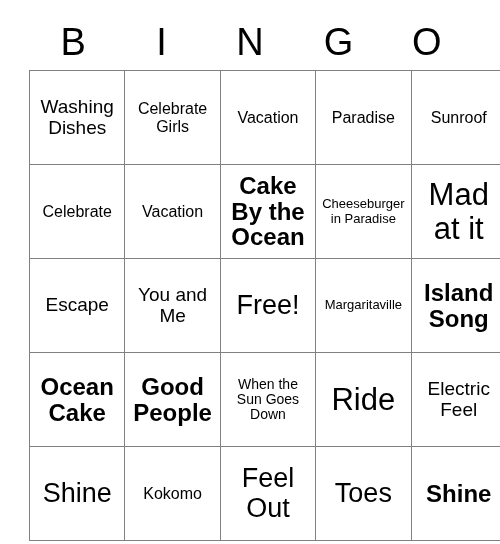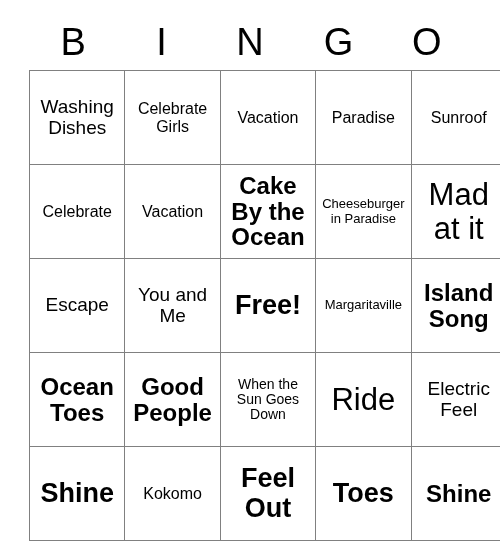--- a/index.html
+++ b/index.html
@@ -58,21 +58,21 @@
     overflow: hidden;
     word-wrap: break-word;
   }
 
   
   .fs-xs   { font-size: 13px; margin-top: 45px; }
   .fs-sm   { font-size: 14px; }
   .fs-md   { font-size: 16px; }
   .fs-lg   { font-size: 19px; margin-top: 16px; }
   .fs-xl   { font-size: 24px; font-weight: bold; }
-  .fs-xxl  { font-size: 27px; font-weight: bold; }
+  .fs-xxl  { font-size: 27px; }
   .fs-huge { font-size: 31px; }
 </style>
 </head>
 <body>
 
 <div id="bingo-card">
 
   <div id="bingo-header">
     <div class="header-letter">B</div>
     <div class="header-letter">I</div>
@@ -98,21 +98,21 @@
         <td class="fs-huge">Mad at it</td>
       </tr>
       <tr>
         <td class="fs-lg">Escape</td>
         <td class="fs-lg">You and Me</td>
         <td class="fs-xxl">Free!</td>
         <td class="fs-xs">Margaritaville</td>
         <td class="fs-xl">Island Song</td>
       </tr>
       <tr>
-        <td class="fs-xl">Ocean Toes</td>
+        <td class="fs-xl">Ocean Cake</td>
         <td class="fs-xl">Good People</td>
         <td class="fs-sm">When the Sun Goes Down</td>
         <td class="fs-huge">Ride</td>
         <td class="fs-lg">Electric Feel</td>
       </tr>
       <tr>
         <td class="fs-xxl">Shine</td>
         <td class="fs-md">Kokomo</td>
         <td class="fs-xxl">Feel Out</td>
         <td class="fs-xxl">Toes</td>

